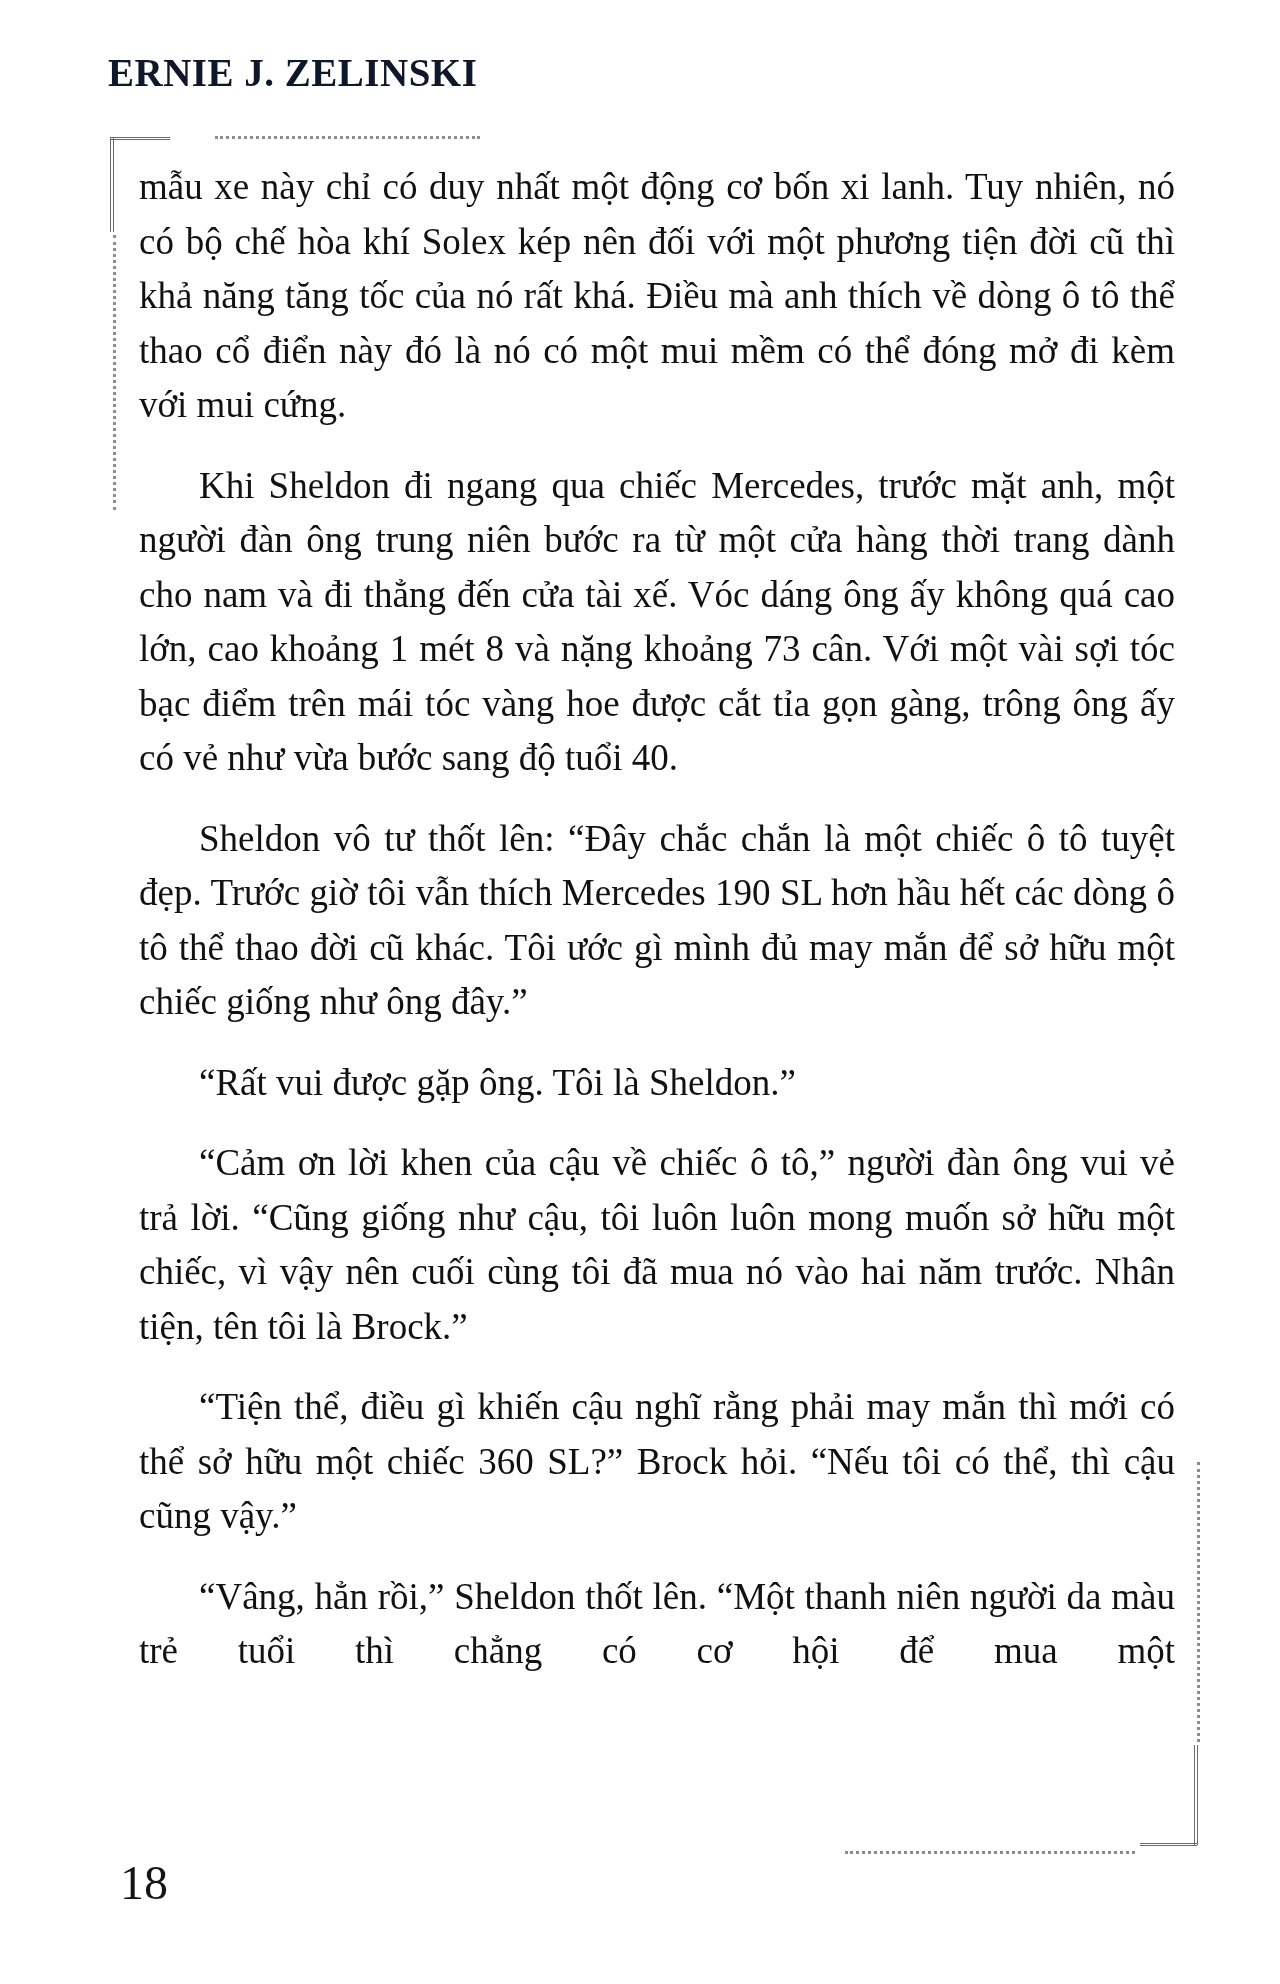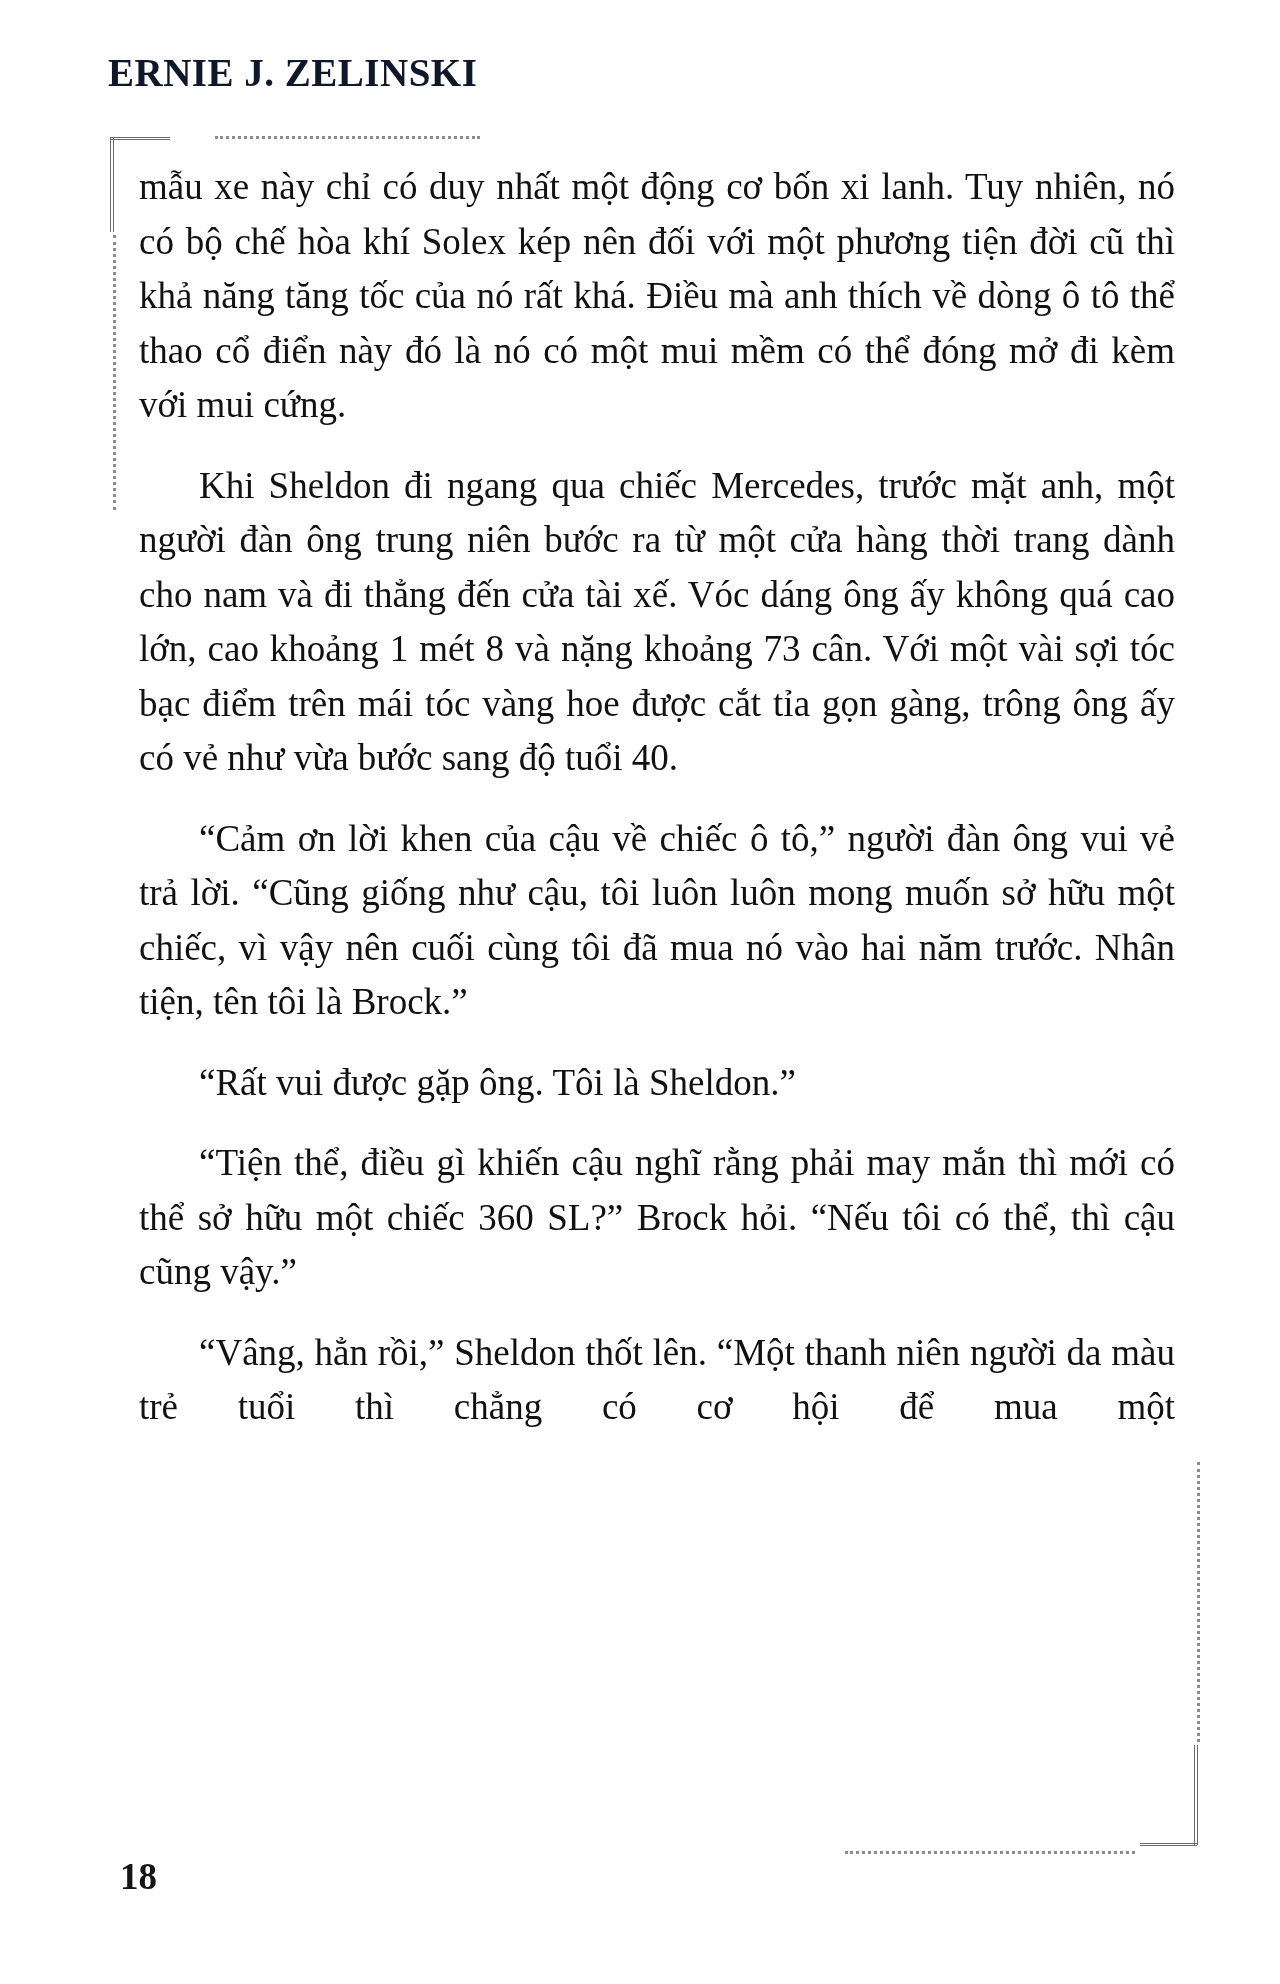--- a/index.html
+++ b/index.html
@@ -88,40 +88,41 @@
       text-indent: 60px;
       text-align-last: left;
     }
     .body-text p.cont {
       text-indent: 0;
     }
     .page-number {
       position: absolute;
       left: 120px;
       top: 1855px;
-      font-size: 37px;
-      font-weight: bold;
+      font-size: 48px;
+      font-weight: normal;
       color: #151515;
     }
   </style>
 </head>
 <body>
 
 <div class="running-head">ERNIE J. ZELINSKI</div>
 
 <div class="bracket-tl-h"></div>
 <div class="bracket-tl-v"></div>
 <div class="dots-top"></div>
 <div class="dots-left"></div>
 
 <div class="body-text">
   <p class="cont">mẫu xe này chỉ có duy nhất một động cơ bốn xi lanh. Tuy nhiên, nó có bộ chế hòa khí Solex kép nên đối với một phương tiện đời cũ thì khả năng tăng tốc của nó rất khá. Điều mà anh thích về dòng ô tô thể thao cổ điển này đó là nó có một mui mềm có thể đóng mở đi kèm với mui cứng.</p>
   <p>Khi Sheldon đi ngang qua chiếc Mercedes, trước mặt anh, một người đàn ông trung niên bước ra từ một cửa hàng thời trang dành cho nam và đi thẳng đến cửa tài xế. Vóc dáng ông ấy không quá cao lớn, cao khoảng 1 mét 8 và nặng khoảng 73 cân. Với một vài sợi tóc bạc điểm trên mái tóc vàng hoe được cắt tỉa gọn gàng, trông ông ấy có vẻ như vừa bước sang độ tuổi 40.</p>
+  <p>Sheldon vô tư thốt lên: “Đây chắc chắn là một chiếc ô tô tuyệt đẹp. Trước giờ tôi vẫn thích Mercedes 190 SL hơn hầu hết các dòng ô tô thể thao đời cũ khác. Tôi ước gì mình đủ may mắn để sở hữu một chiếc giống như ông đây.”</p>
+  <p>“Rất vui được gặp ông. Tôi là Sheldon.”</p>
   <p>“Cảm ơn lời khen của cậu về chiếc ô tô,” người đàn ông vui vẻ trả lời. “Cũng giống như cậu, tôi luôn luôn mong muốn sở hữu một chiếc, vì vậy nên cuối cùng tôi đã mua nó vào hai năm trước. Nhân tiện, tên tôi là Brock.”</p>
-  <p>“Rất vui được gặp ông. Tôi là Sheldon.”</p>
   <p>“Tiện thể, điều gì khiến cậu nghĩ rằng phải may mắn thì mới có thể sở hữu một chiếc 360 SL?” Brock hỏi. “Nếu tôi có thể, thì cậu cũng vậy.”</p>
   <p style="text-align-last: justify;">“Vâng, hẳn rồi,” Sheldon thốt lên. “Một thanh niên người da màu trẻ tuổi thì chẳng có cơ hội để mua một</p>
 </div>
 
 <div class="dots-right"></div>
 <div class="bracket-br-v"></div>
 <div class="bracket-br-h"></div>
 <div class="dots-bottom"></div>
 
 <div class="page-number">18</div>

